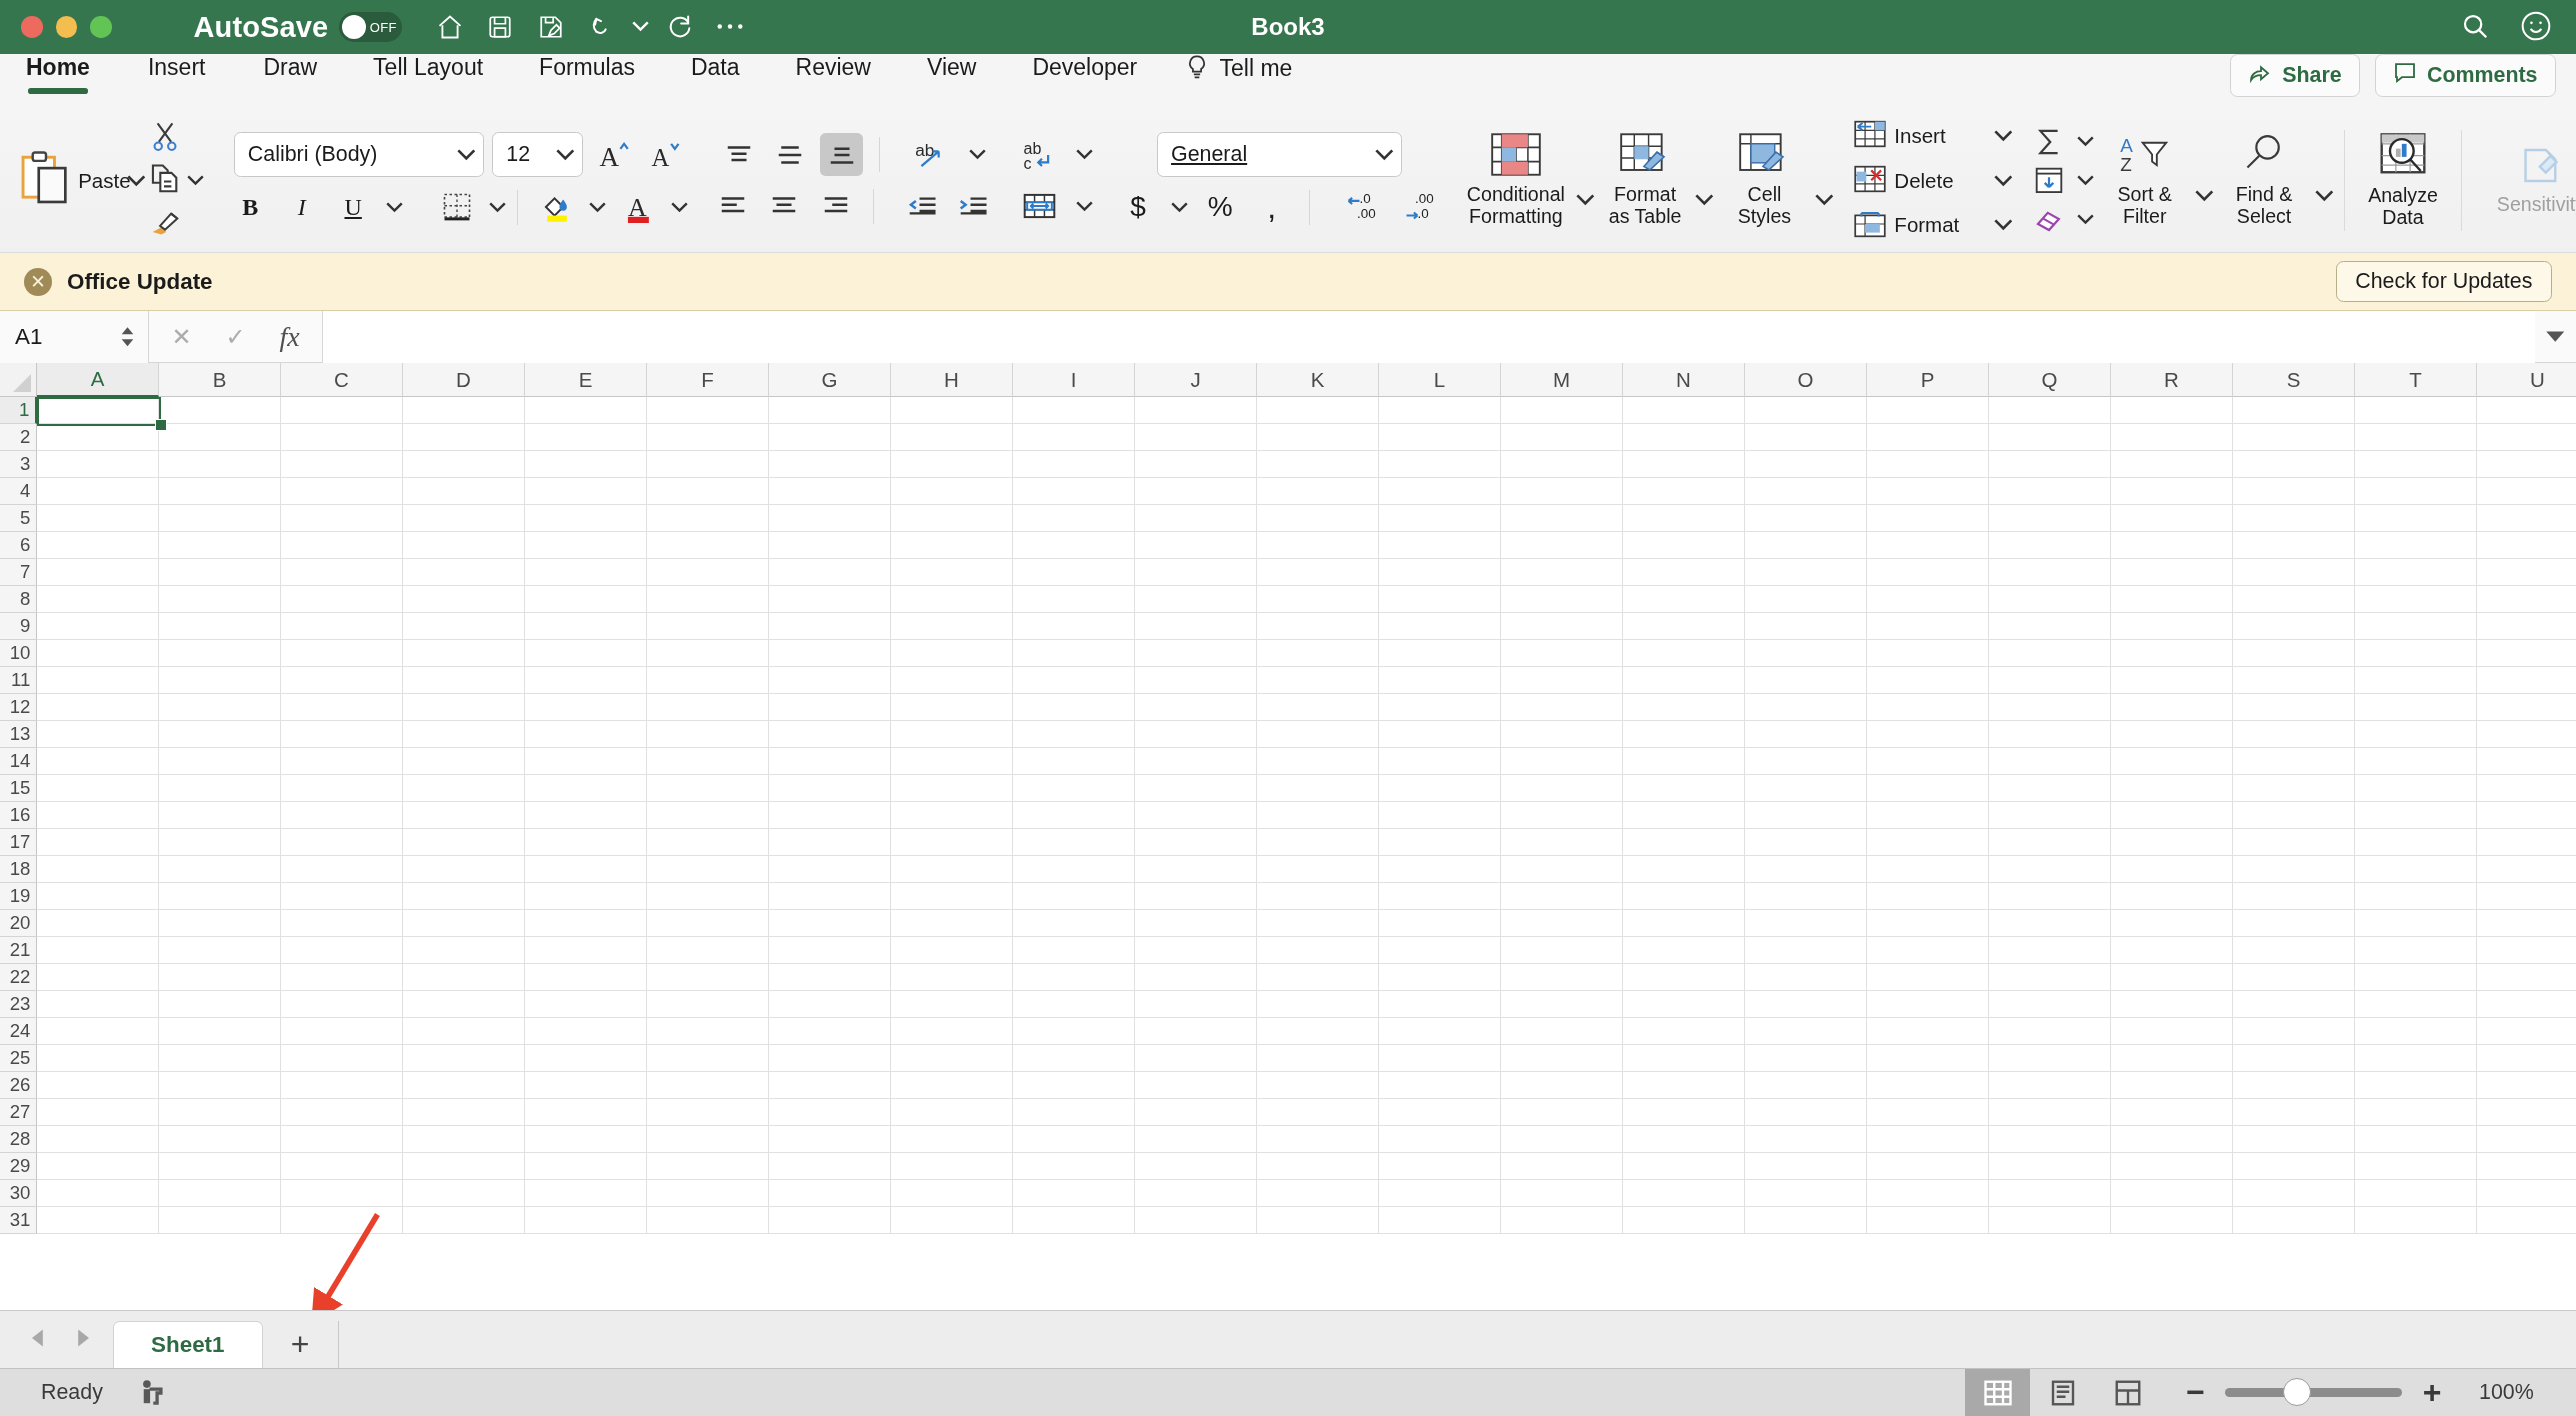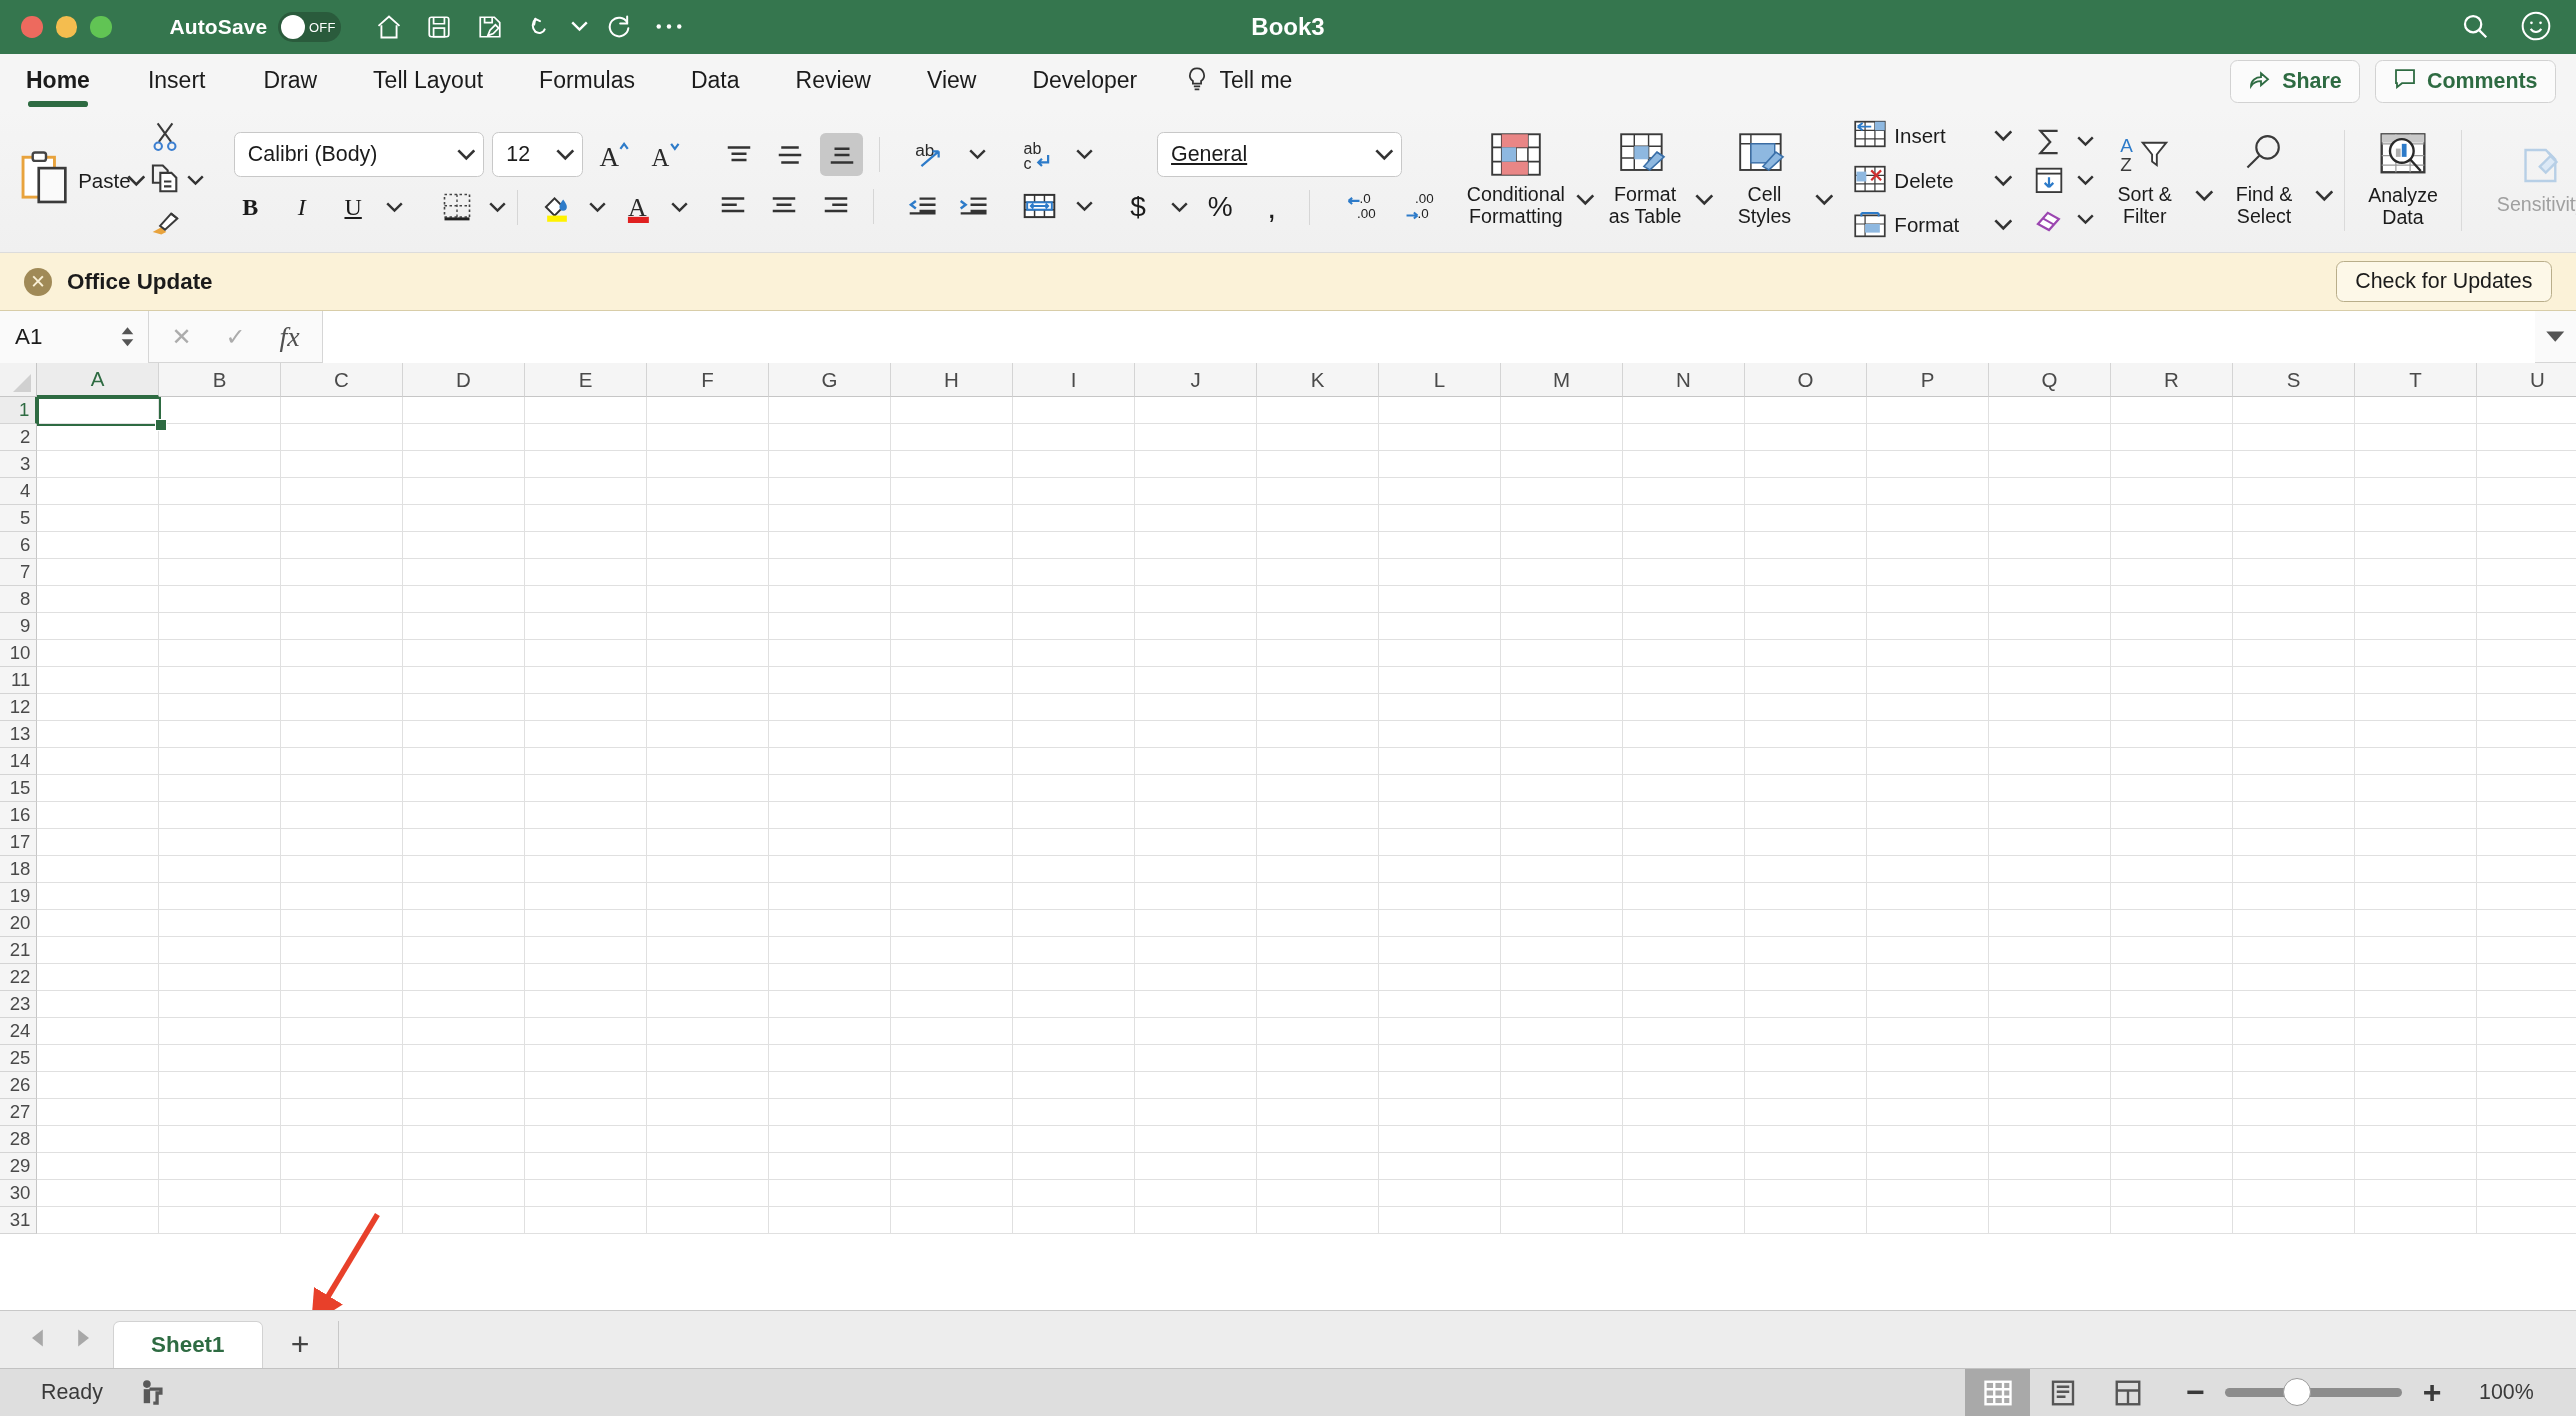--- a/index.html
+++ b/index.html
@@ -16,21 +16,21 @@
     position: absolute; top: 0; left: 0; width: 2576px; height: 54px;
     background: #35764E; display: flex; align-items: center;
   }
   .traffic { display: flex; gap: 13px; margin-left: 21.4px; }
   .dot { width: 21.4px; height: 21.4px; border-radius: 50%; }
   .dot.red { background: #ED6A5E; }
   .dot.yellow { background: #F4BD4F; }
   .dot.green { background: #61C454; }
 
   .autosave-wrap { display: flex; align-items: center; margin-left: 58px; gap: 11.2px; }
-  .autosave-label { color: #fff; font-size: 21px; font-weight: 600; letter-spacing: 0.1px;}
+  .autosave-label { color: #fff; font-size: 29px; font-weight: 600; letter-spacing: 0.1px; margin-left: 24px;}
   .toggle {
     width: 63px; height: 30px; border-radius: 15px;
     background: #2A5B3C; display: flex; align-items: center; position: relative;
   }
   .toggle .knob {
     width: 24px; height: 24px; border-radius: 50%; background: #fff; margin-left: 2.8px;
   }
   .toggle .off-text {
     color: #fff; font-size: 13px; font-weight: 400; margin-left: 3.7px; letter-spacing:0.3px;
   }
@@ -44,21 +44,21 @@
 
   .title-center {
     position: absolute; left: 0; right: 0; text-align: center;
     color: #fff; font-size: 24px; font-weight: 700; pointer-events: none;
   }
   .title-right { position: absolute; right: 24px; display: flex; align-items: center; gap: 30px; }
 
   
   .tabsbar {
     position: absolute; top: 54px; left: 0; width: 2576px; height: 54px;
-    background: #F5F5F5; display: flex; align-items: center;
+    background: #F5F5F5; display: flex; align-items: flex-start;
   }
   .tab {
     position: relative; font-size: 23px; color: #1B1B1B; padding: 0 0 1.9px 0;
     margin-right: 0; white-space: nowrap;
   }
   .tab.active { font-weight: 700; }
   .tab.active::after {
     content:""; position: absolute; left: 1.9px; right: 1.9px; bottom: -11.2px;
     height: 5.6px; background: #2E6B42; border-radius: 2.8px;
   }

